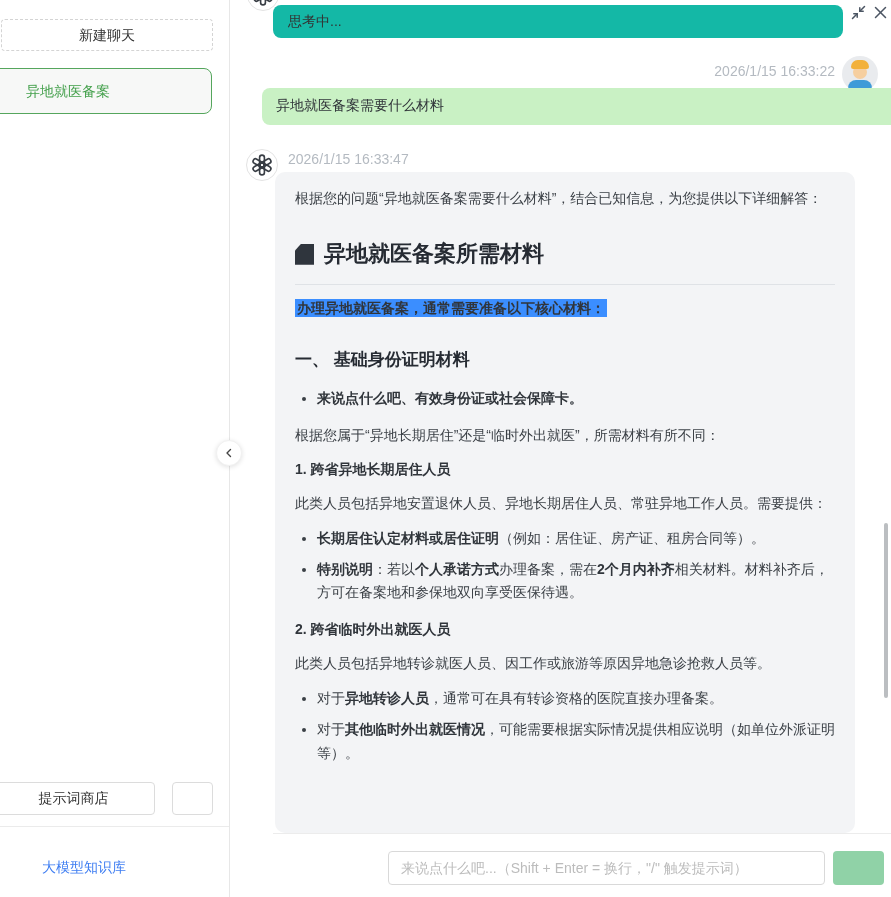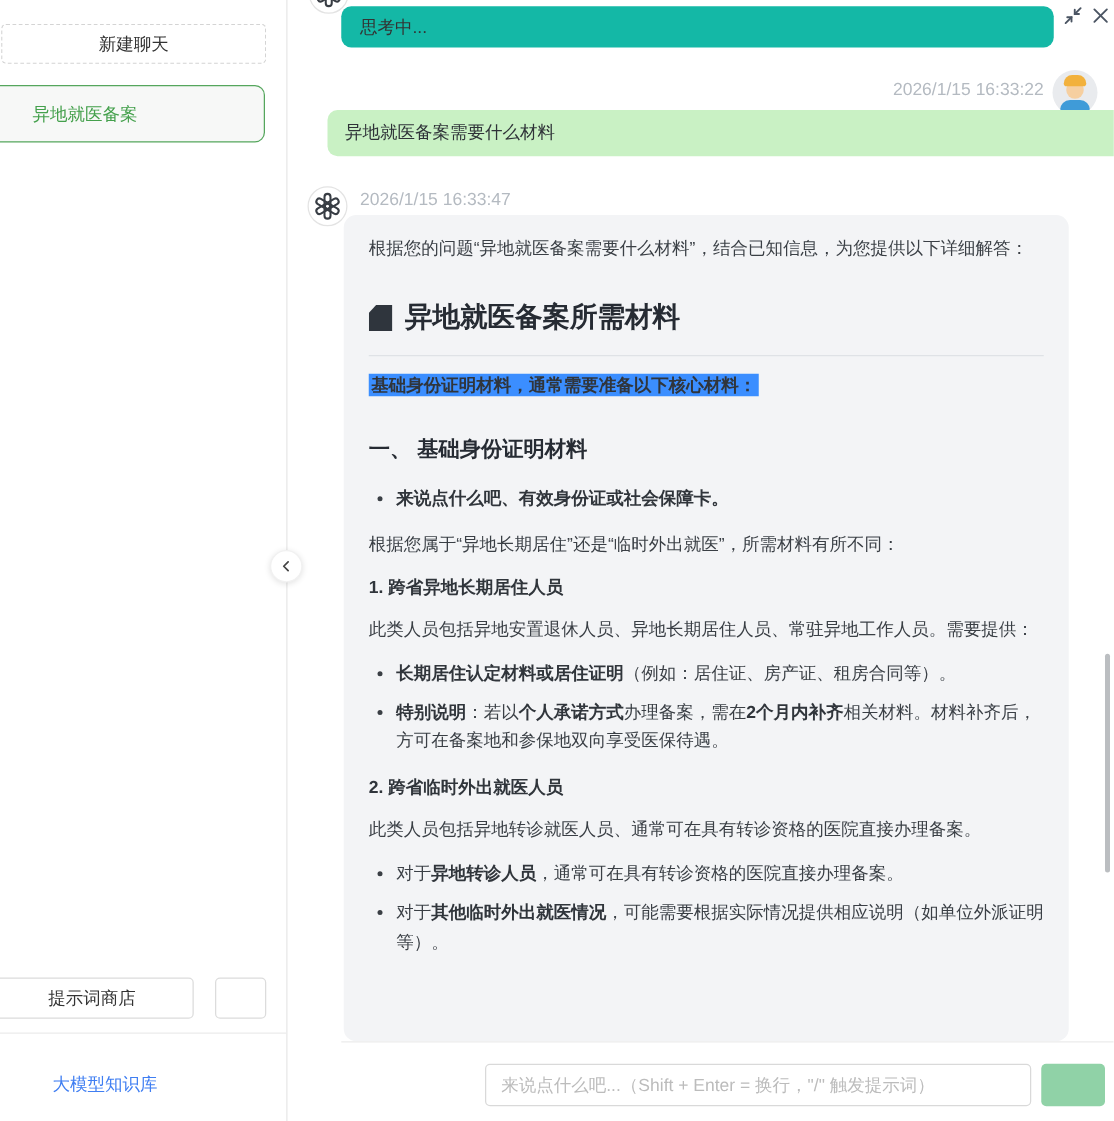--- a/index.html
+++ b/index.html
@@ -176,34 +176,34 @@
     </div>
     <div class="ts ts-bot">2026/1/15 16:33:47</div>
     <div class="bubble-bot">
       <div id="bot-blocks">
           <p><span>根据您的问题“异地就医备案需要什么材料”，结合已知信息，为您提供以下详细解答：</span></p>
           <h1>
             <span class="doc-icon"></span>
             <span>异地就医备案所需材料</span>
           </h1>
           <div class="md-hr"></div>
-          <p><span class="hl"><strong>基础身份证明材料，通常需要准备以下核心材料：</strong></span></p>
+          <p><span class="hl"><strong>办理异地就医备案，通常需要准备以下核心材料：</strong></span></p>
           <h2><span>一、 基础身份证明材料</span></h2>
           <ul>
             <li><strong>来说点什么吧、有效身份证或社会保障卡。</strong></li>
           </ul>
           <p><span>根据您属于“异地长期居住”还是“临时外出就医”，所需材料有所不同：</span></p>
           <p><strong>1. 跨省异地长期居住人员</strong></p>
           <p><span>此类人员包括异地安置退休人员、异地长期居住人员、常驻异地工作人员。需要提供：</span></p>
           <ul>
             <li><strong>长期居住认定材料或居住证明</strong><span>（例如：居住证、房产证、租房合同等）。</span></li>
             <li><strong>特别说明</strong><span>：若以</span><strong>个人承诺方式</strong><span>办理备案，需在</span><strong>2个月内补齐</strong><span>相关材料。材料补齐后，方可在备案地和参保地双向享受医保待遇。</span></li>
           </ul>
           <p><strong>2. 跨省临时外出就医人员</strong></p>
-          <p><span>此类人员包括异地转诊就医人员、通常可在具有转诊资格的医院直接办理备案。</span></p>
+          <p><span>此类人员包括异地转诊就医人员、因工作或旅游等原因异地急诊抢救人员等。</span></p>
           <ul>
             <li><span>对于</span><strong>异地转诊人员</strong><span>，通常可在具有转诊资格的医院直接办理备案。</span></li>
             <li><span>对于</span><strong>其他临时外出就医情况</strong><span>，可能需要根据实际情况提供相应说明（如单位外派证明等）。</span></li>
           </ul>
         </div>
     </div>
 
     <div class="composer-divider"></div>
     <input class="composer-input" type="text" placeholder="来说点什么吧...（Shift + Enter = 换行，&quot;/&quot; 触发提示词）" style="">
     <button class="send-btn"></button>

